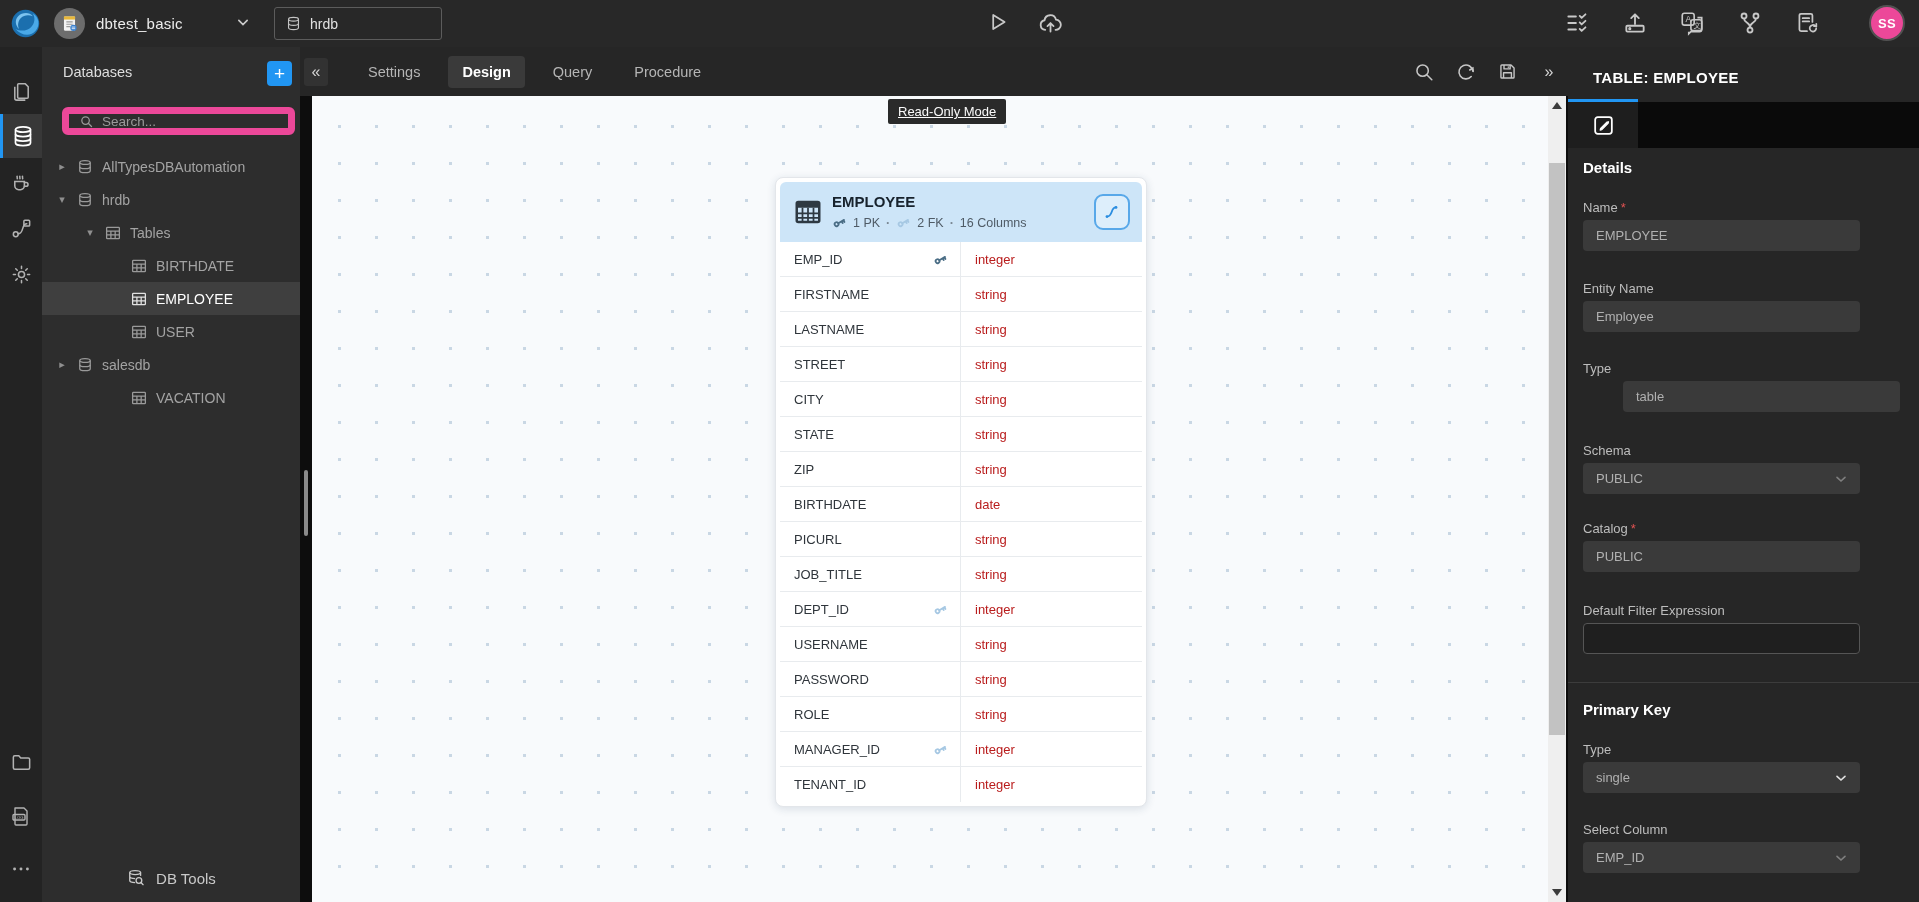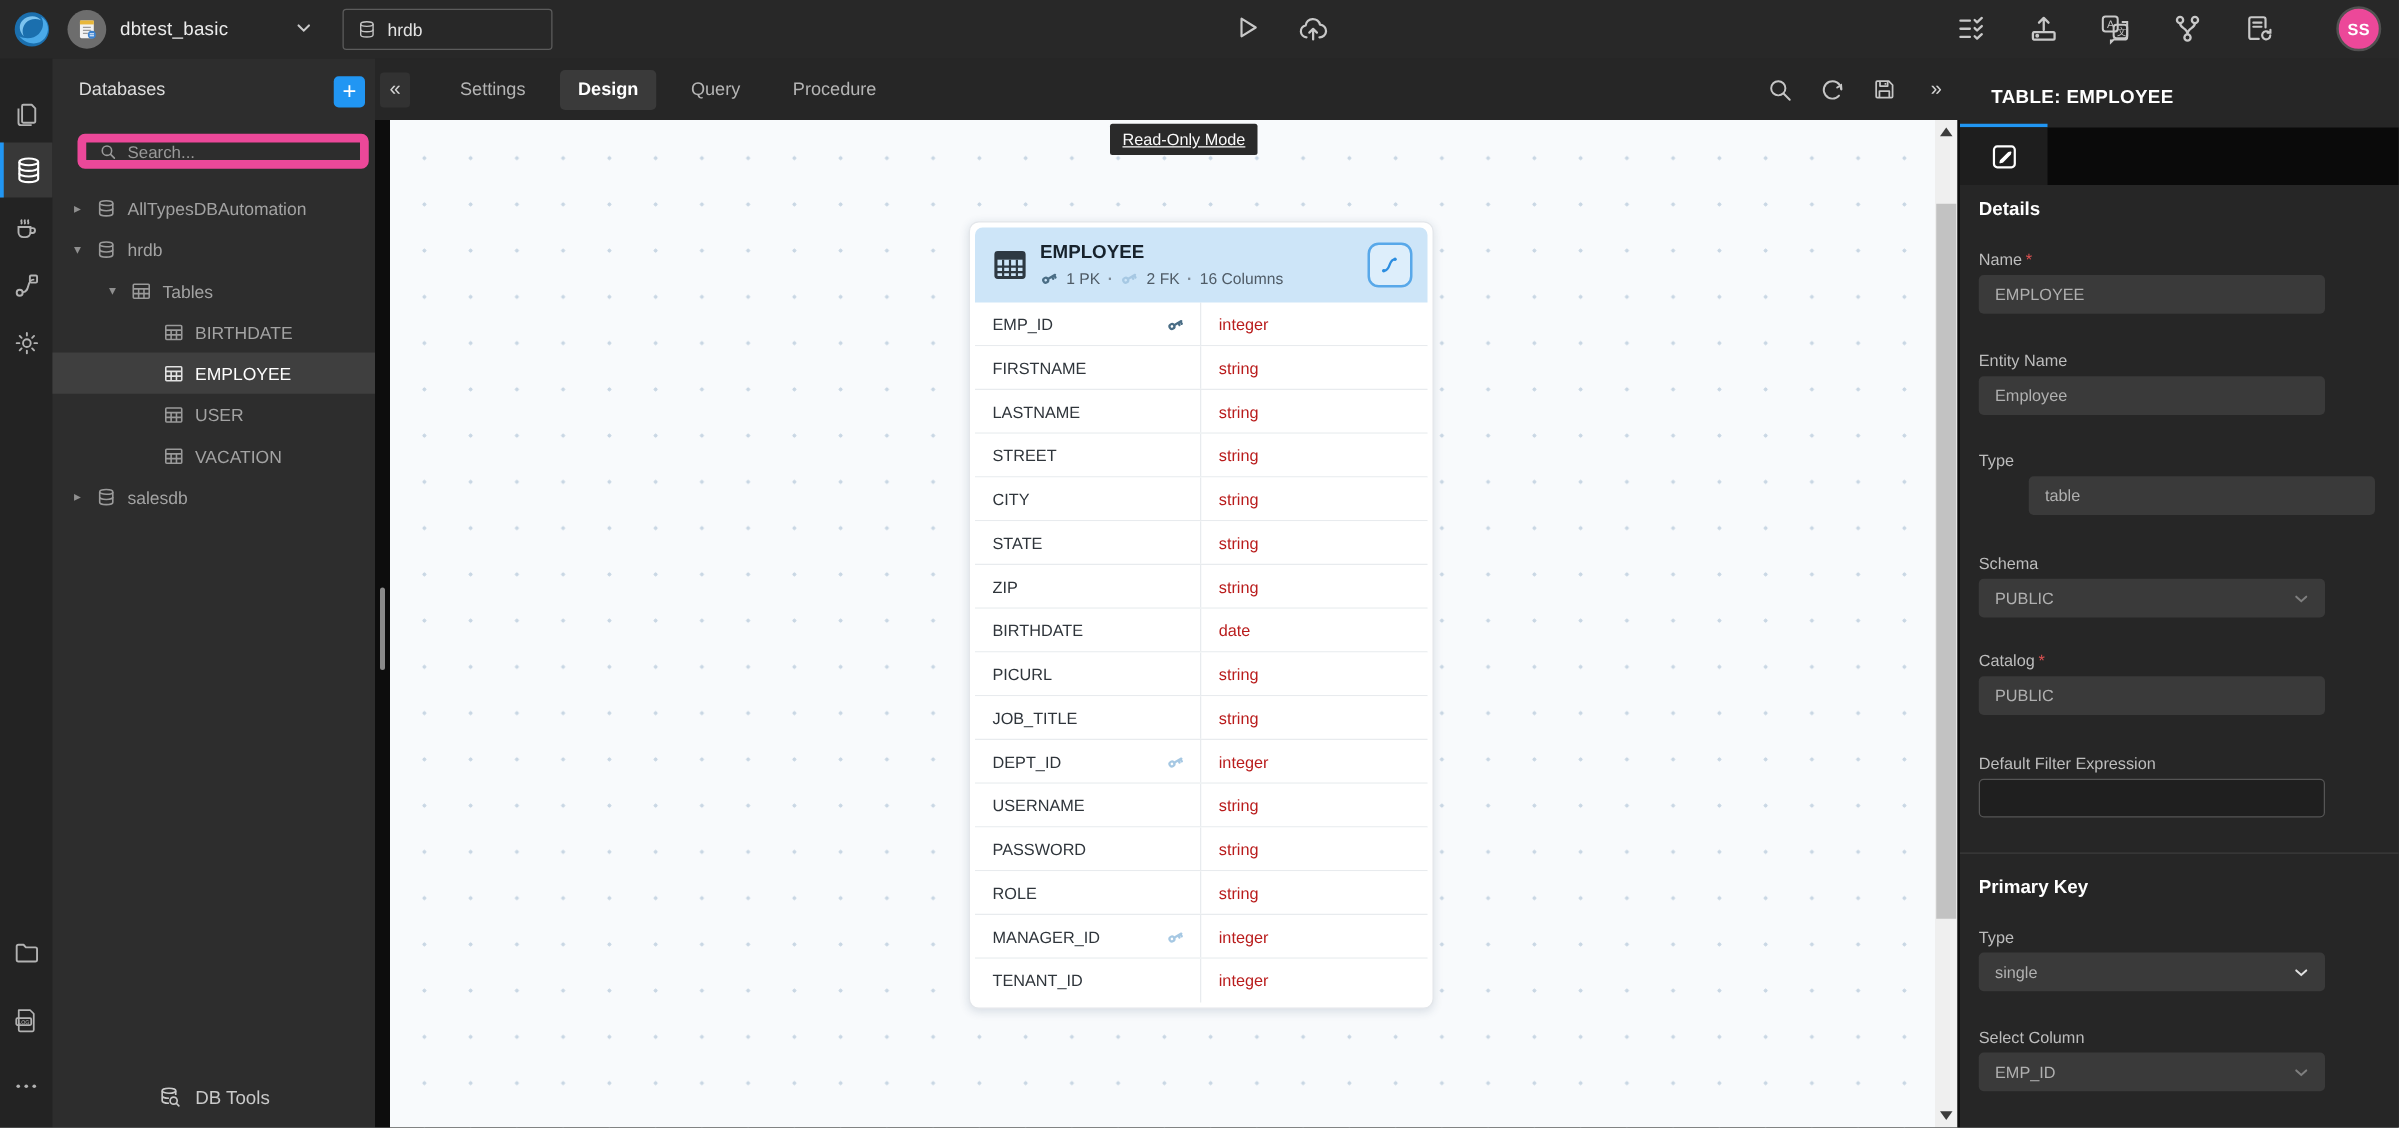--- a/index.html
+++ b/index.html
@@ -347,43 +347,43 @@
 
           <span class="tw-icon tb-i">
             <svg viewBox="0 0 24 24" fill="none" stroke="currentColor" stroke-width="1.7">
               <rect x="3.5" y="4.5" width="17" height="15" rx="1"></rect>
               <path d="M3.5 9.5h17M3.5 14.5h17M9.2 9.5v10M14.9 9.5v10"></path>
             </svg>
           </span>
           <span class="tw-label">USER</span>
         </div>
 
-        <div class="tree-row level-2 icon-table state-leaf">
-          <span class="tw-arrow"></span>
-
-          <span class="tw-icon tb-i">
-            <svg viewBox="0 0 24 24" fill="none" stroke="currentColor" stroke-width="1.7">
-              <rect x="3.5" y="4.5" width="17" height="15" rx="1"></rect>
-              <path d="M3.5 9.5h17M3.5 14.5h17M9.2 9.5v10M14.9 9.5v10"></path>
-            </svg>
-          </span>
-          <span class="tw-label">VACATION</span>
-        </div>
-
         <div class="tree-row level-0 icon-database state-collapsed">
           <span class="tw-arrow"></span>
           <span class="tw-icon db-i">
             <svg viewBox="0 0 24 24" fill="none" stroke="currentColor" stroke-width="1.7">
               <ellipse cx="12" cy="6" rx="7" ry="2.6"></ellipse>
               <path d="M5 6v5.5c0 1.4 3.1 2.6 7 2.6s7-1.2 7-2.6V6"></path>
               <path d="M5 11.5V17c0 1.4 3.1 2.6 7 2.6s7-1.2 7-2.6v-5.5"></path>
             </svg>
           </span>
 
           <span class="tw-label">salesdb</span>
+        </div>
+
+        <div class="tree-row level-2 icon-table state-leaf">
+          <span class="tw-arrow"></span>
+
+          <span class="tw-icon tb-i">
+            <svg viewBox="0 0 24 24" fill="none" stroke="currentColor" stroke-width="1.7">
+              <rect x="3.5" y="4.5" width="17" height="15" rx="1"></rect>
+              <path d="M3.5 9.5h17M3.5 14.5h17M9.2 9.5v10M14.9 9.5v10"></path>
+            </svg>
+          </span>
+          <span class="tw-label">VACATION</span>
         </div>
       </div>
     <div class="dbtools">
       <span>
           <svg width="20" height="20" viewBox="0 0 24 24" fill="none" stroke="#c9c9c9" stroke-width="1.6">
             <ellipse cx="11" cy="5.5" rx="6.5" ry="2.4"></ellipse>
             <path d="M4.5 5.5v4.8c0 1.3 2.9 2.4 6.5 2.4M4.5 10.3v4.8c0 1.3 2.9 2.4 6.5 2.4"></path>
             <path d="M17.5 5.5v4"></path>
             <circle cx="15.5" cy="15" r="3.4"></circle>
             <path d="M18 17.5L20.5 20" stroke-linecap="round"></path>

